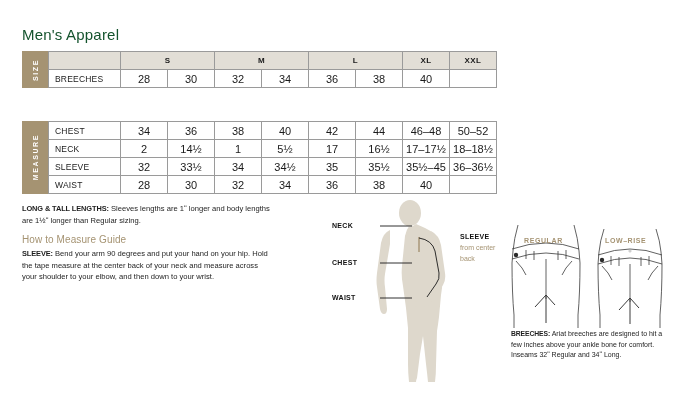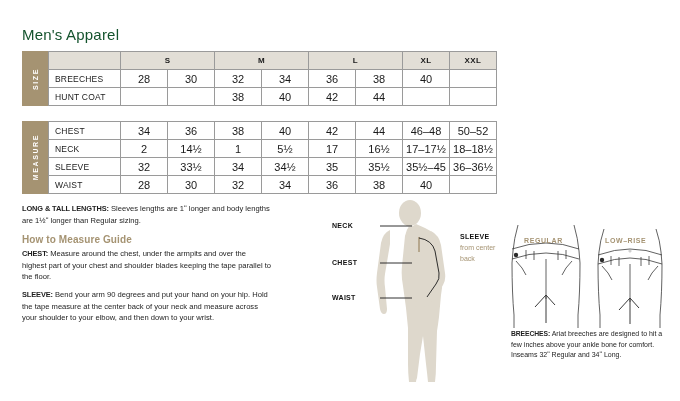--- a/index.html
+++ b/index.html
@@ -76,21 +76,21 @@
   }
   .notes p { margin:0 0 7px 0; }
   .notes .lead {
     font-weight:bold;
     font-size:7.4px;
     letter-spacing:-0.1px;
     text-align:center;
   }
   .guide-head {
     color:#a59372;
-    font-weight:bold;
+    font-weight:normal;
     font-size:10px;
     margin:2px 0 1px 0;
     letter-spacing:0.1px;
   }
 
   
   #figure-block { position:absolute; left:332px; top:200px; width:170px; height:195px; }
   .fig-label {
     position:absolute;
     font-size:7px; font-weight:bold; letter-spacing:0.3px;
@@ -156,31 +156,20 @@
           <td class="rowhdr">BREECHES</td>
           <td>28</td>
           <td>30</td>
           <td>32</td>
           <td>34</td>
           <td>36</td>
           <td>38</td>
           <td>40</td>
           <td></td>
         </tr>
-        <tr>
-          <td class="rowhdr">HUNT COAT</td>
-          <td></td>
-          <td></td>
-          <td>38</td>
-          <td>40</td>
-          <td>42</td>
-          <td>44</td>
-          <td></td>
-          <td></td>
-        </tr>
       </tbody>
     </table>
   </div>
 
   <div class="tbl-wrap" id="measure-table-wrap">
     <div class="side-tab">
       <span>MEASURE</span>
     </div>
     <table class="grid">
       <colgroup>
@@ -239,21 +228,20 @@
           <td>40</td>
           <td></td>
         </tr>
       </tbody>
     </table>
   </div>
 
   <div class="notes">
     <p><span class="lead">LONG &amp; TALL LENGTHS:</span><span> Sleeves lengths are 1ʺ longer and body lengths are 1½ʺ longer than Regular sizing.</span></p>
     <div class="guide-head">How to Measure Guide</div>
-    <p><span class="lead">CHEST:</span><span> Measure around the chest, under the armpits and over the highest part of your chest and shoulder blades keeping the tape parallel to the floor.</span></p>
     <p><span class="lead">SLEEVE:</span><span> Bend your arm 90 degrees and put your hand on your hip. Hold the tape measure at the center back of your neck and measure across your shoulder to your elbow, and then down to your wrist.</span></p>
     <p></p>
   </div>
 
   <div id="figure-block">
     <svg width="170" height="195" viewBox="0 0 170 195">
 
       <g fill="#ded8cc">
         <ellipse cx="78" cy="13" rx="11" ry="13"></ellipse>
         <path d="M72 24 q6 5 12 0 l9 4 q12 5 14 17 l3 30 q1 10 -1 20 l-2 22 q-1 8 -2 14

